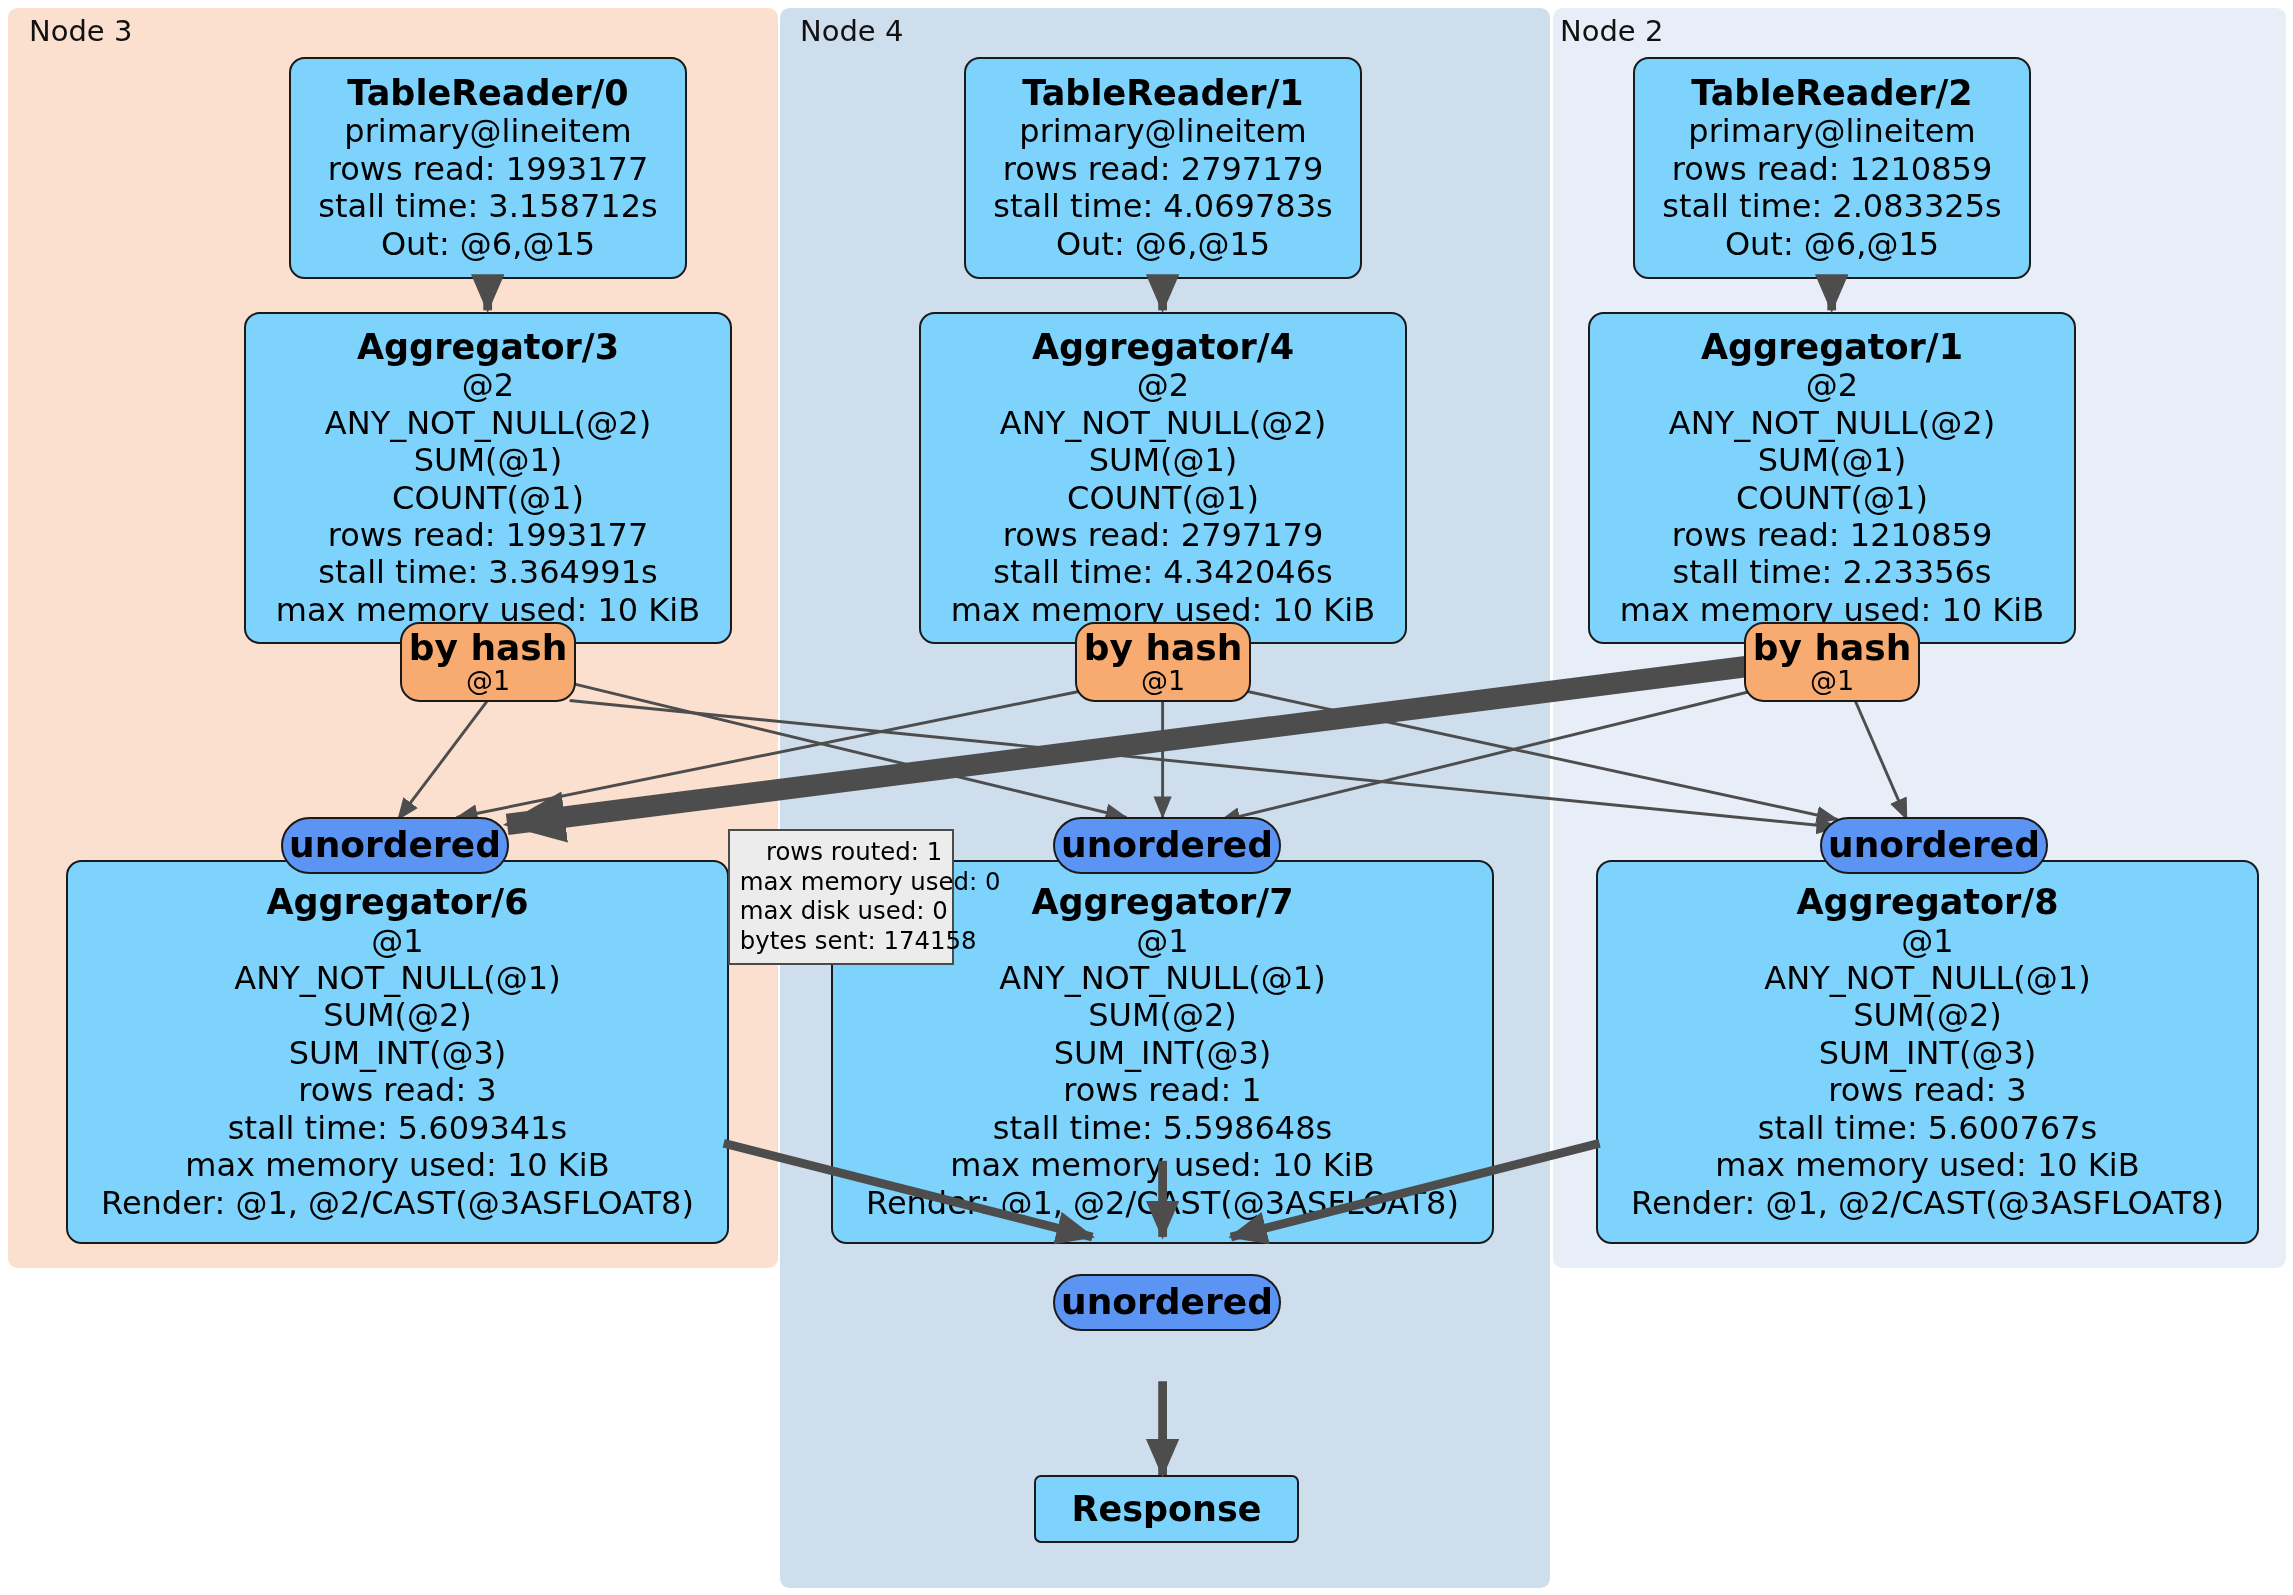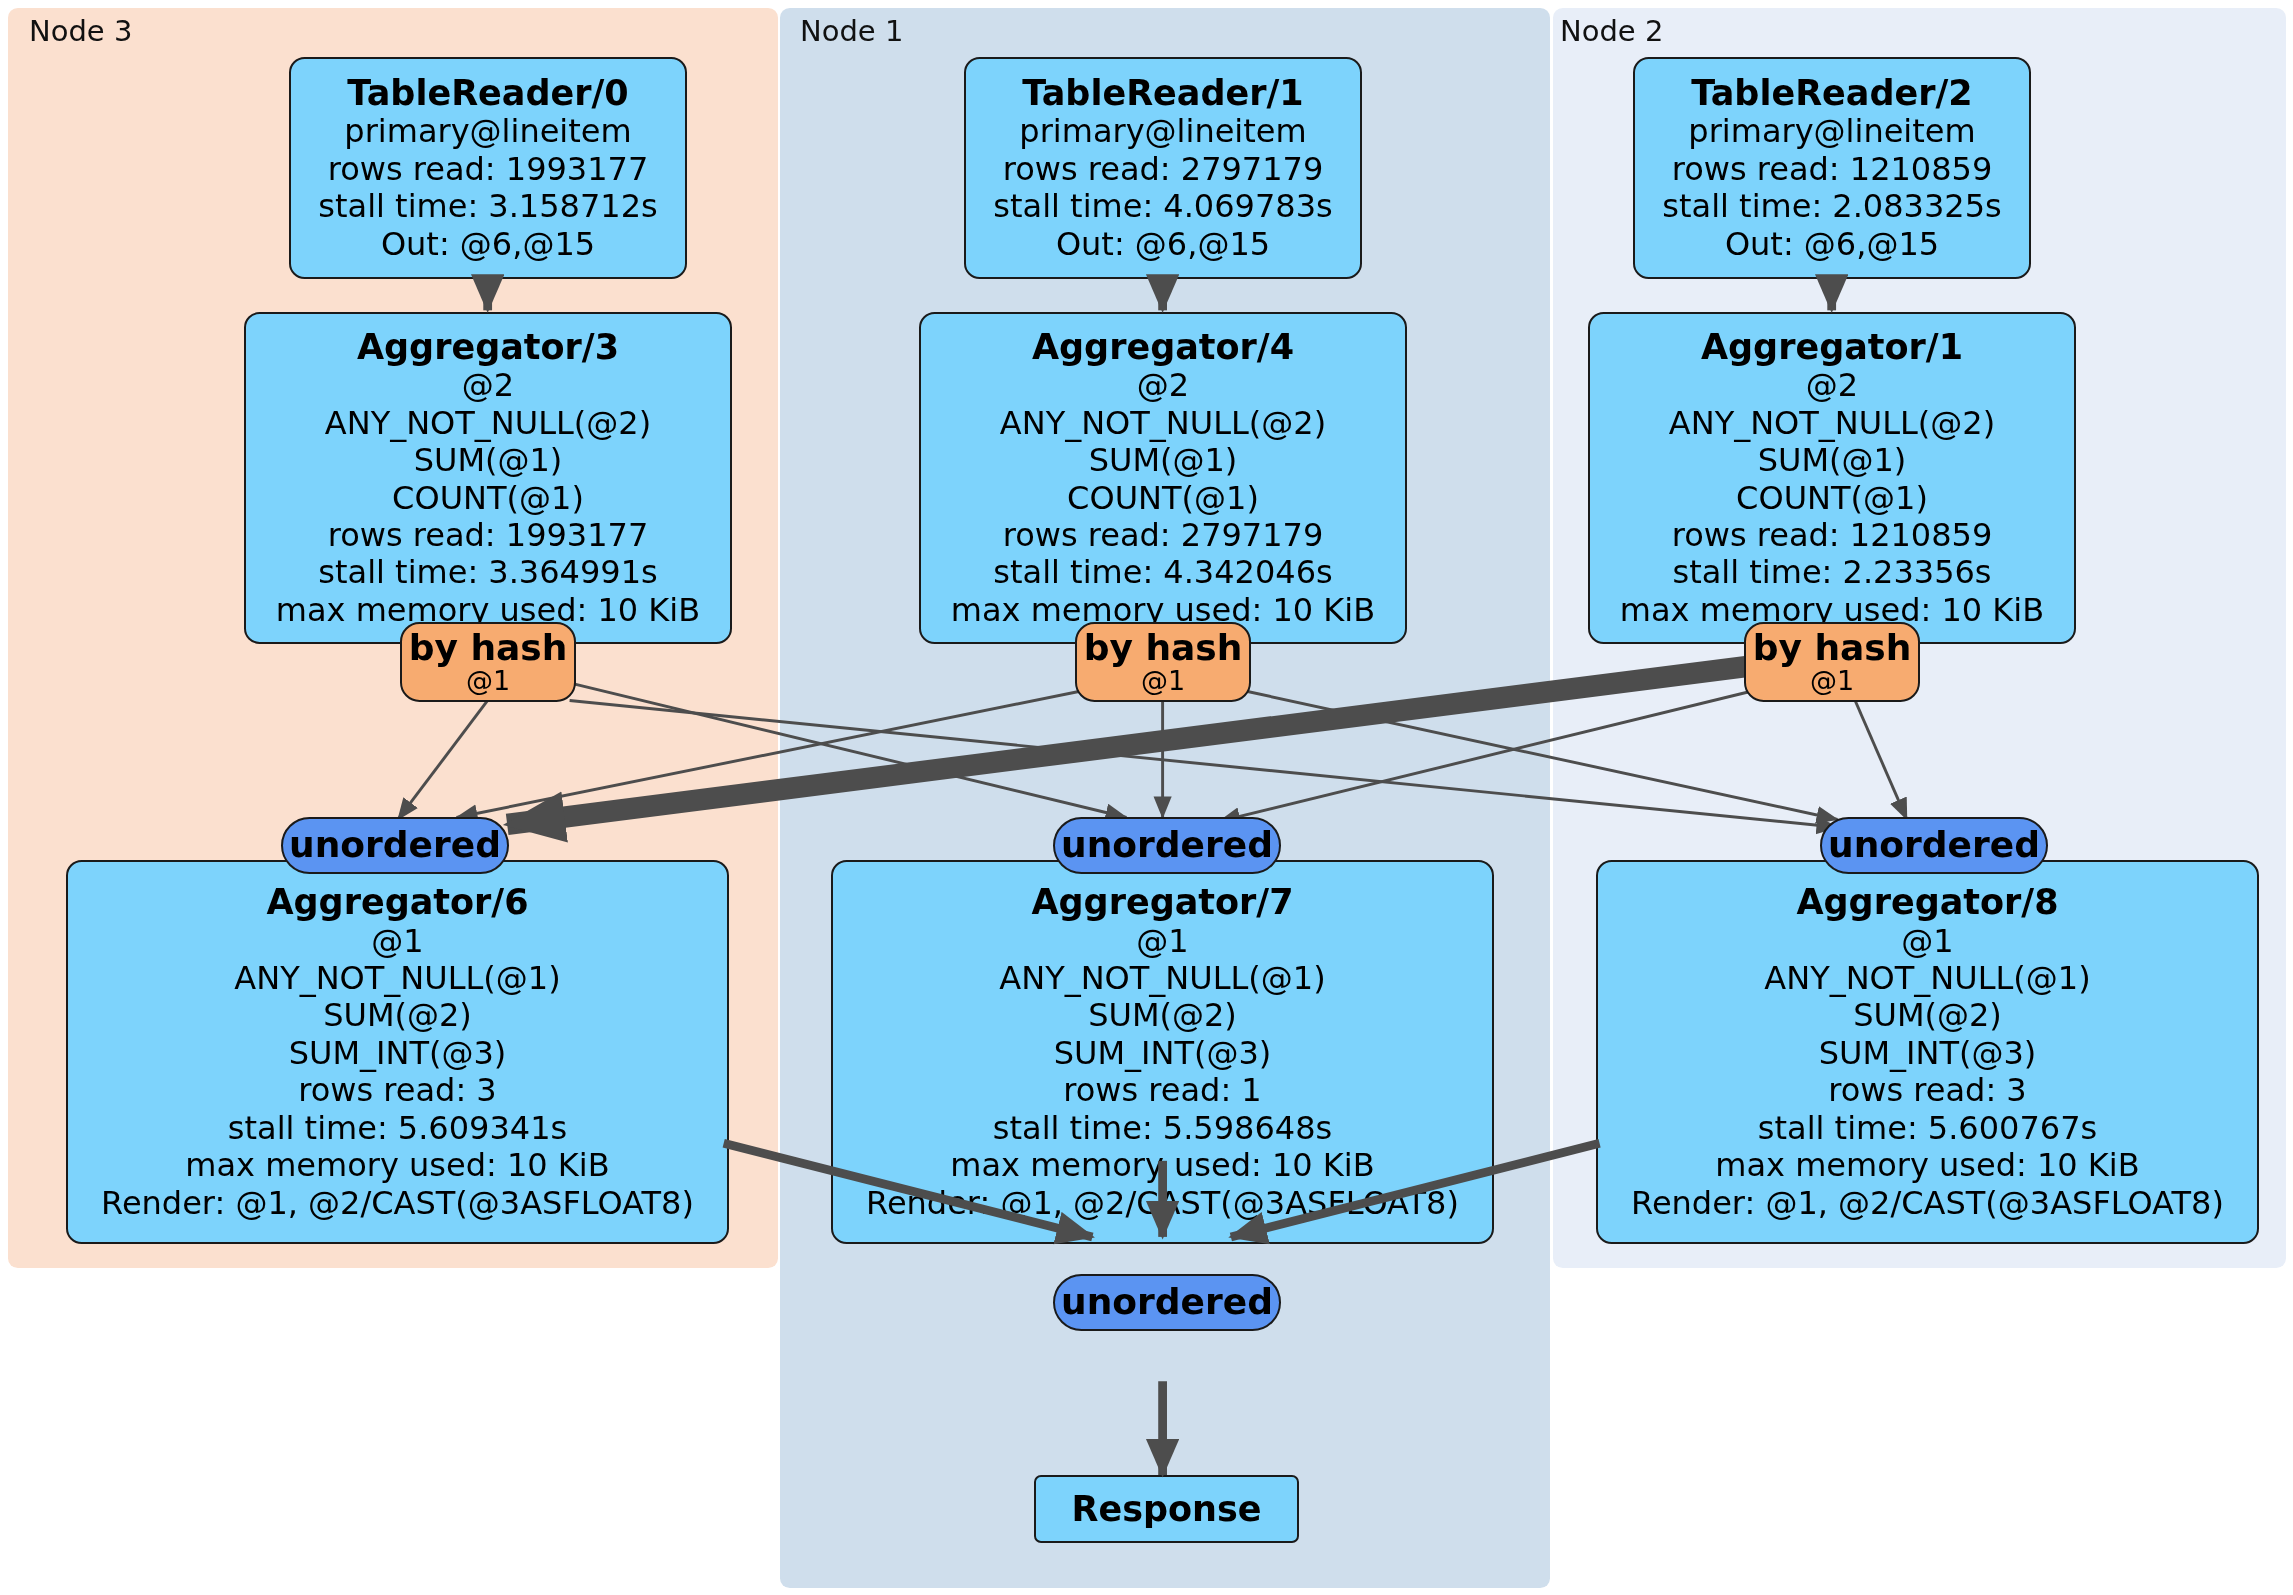--- a/index.html
+++ b/index.html
@@ -43,21 +43,21 @@
 </style>
 </head>
 <body>
 
 <div id="stage">
 
   <div class="node-region" style="left:7.8px;top:7.8px;width:770px;height:1260px;background:#fbe0cf;"></div>
   <div class="region-label" style="left:29px;top:13.7px;">Node 3</div>
 
   <div class="node-region" style="left:780px;top:7.8px;width:770px;height:1580px;background:#cfdeec;"></div>
-  <div class="region-label" style="left:800px;top:13.7px;">Node 1</div>
+  <div class="region-label" style="left:800px;top:13.7px;">Node 4</div>
 
   <div class="node-region" style="left:1553px;top:7.8px;width:733px;height:1260px;background:#e8eef8;"></div>
   <div class="region-label" style="left:1560px;top:13.7px;">Node 2</div>
 
   <svg class="edges" viewBox="0 0 2352 1636">
     <defs>
       <marker id="ah-thin" markerWidth="9" markerHeight="9" refX="7.2" refY="3.1" orient="auto" markerUnits="strokeWidth">
         <path d="M0,0 L7.6,3.1 L0,6.2 z" fill="#4d4d4d"></path>
       </marker>
       <marker id="ah-med" markerWidth="5.2" markerHeight="5.2" refX="4.1" refY="1.9" orient="auto" markerUnits="strokeWidth">
@@ -208,20 +208,26 @@
     <div class="ln">@1</div>
     <div class="ln">ANY_NOT_NULL(@1)</div>
     <div class="ln">SUM(@2)</div>
     <div class="ln">SUM_INT(@3)</div>
     <div class="ln">rows read: 3</div>
     <div class="ln">stall time: 5.600767s</div>
     <div class="ln">max memory used: 10 KiB</div>
     <div class="ln">Render: @1, @2/CAST(@3ASFLOAT8)</div>
   </div>
 
+  <div class="tooltip" style="left:728px;top:829px;width:226px;">
+    <div>rows routed: 1</div>
+    <div>max memory used: 0</div>
+    <div>max disk used: 0</div>
+    <div>bytes sent: 174158</div>
+  </div>
 
 
   <div class="gbox" style="left:1034px;top:1475px;width:265px;height:68px;border-radius:7px;">
     <div class="ttl">Response</div>
   </div>
 
 </div>
 
 
 </body></html>

